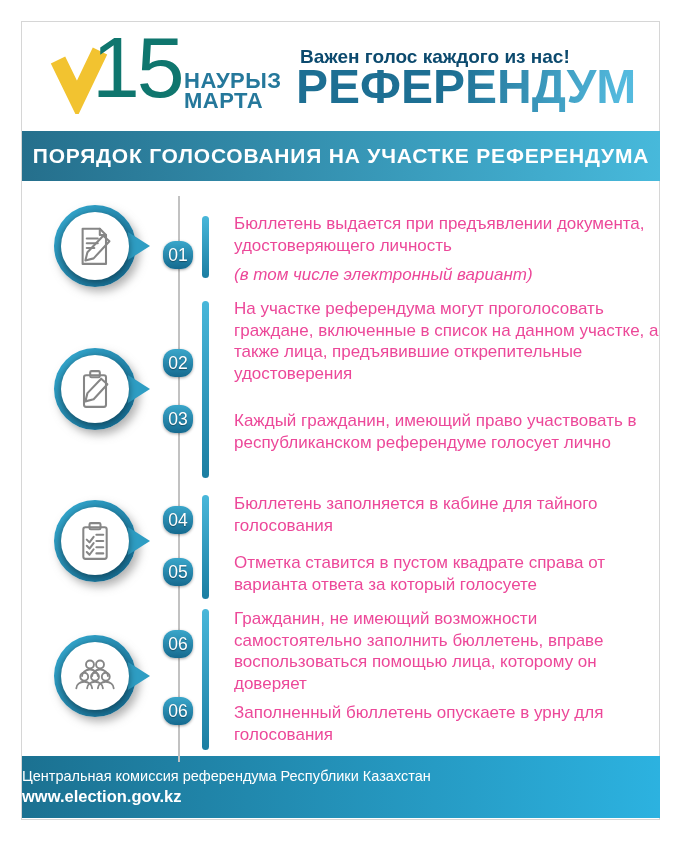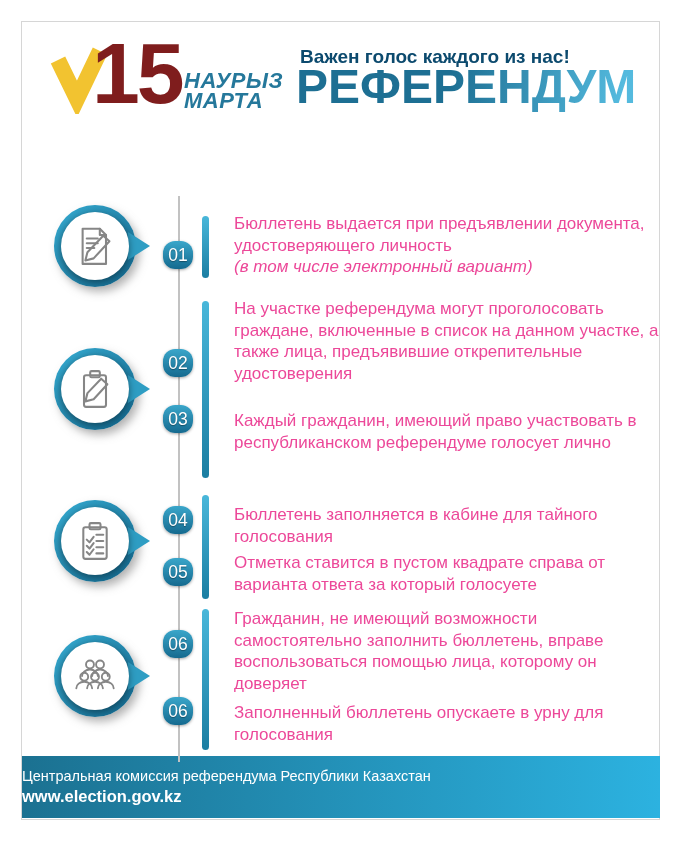--- a/index.html
+++ b/index.html
@@ -2,24 +2,24 @@
 <html><head>
 <meta charset="utf-8">
 <style>
   html,body{margin:0;padding:0;background:#fff;}
   .page{position:relative;width:682px;height:841px;background:#ffffff;overflow:hidden;
         font-family:"Liberation Sans",sans-serif;}
   .frame{position:absolute;left:21px;top:21px;width:637px;height:797px;border:1px solid #d6d6d6;}
 
   
   .logo-mark{position:absolute;left:50px;top:44px;}
-  .day{position:absolute;left:92px;top:34px;font-size:86px;font-weight:bold;color:#7f1d1d;
+  .day{position:absolute;left:92px;top:28px;font-size:86px;font-weight:normal;color:#0f766e;
        letter-spacing:-3px;line-height:78px;}
   .months{position:absolute;left:184px;top:71px;font-size:22px;font-weight:bold;color:#25789b;
-          line-height:20px;letter-spacing:.5px;font-style:italic;}
+          line-height:20px;letter-spacing:.5px;}
   .slogan{position:absolute;left:300px;top:46px;font-size:19px;font-weight:bold;color:#0c4a6e;}
   .title{position:absolute;left:296px;top:62px;font-size:48px;font-weight:bold;line-height:50px;
          letter-spacing:0;color:#23779a;}
   @supports (-webkit-background-clip: text){
     .title{background:linear-gradient(100deg,#1d6f93 45%,#54bade 95%);
            -webkit-background-clip:text;-webkit-text-fill-color:transparent;}
   }
 
   
   .banner{position:absolute;left:22px;top:131px;width:638px;height:50px;
@@ -49,22 +49,22 @@
   .b1{top:241px}.b2{top:349px}.b3{top:405px}.b4{top:506px}.b5{top:558px}.b6{top:630px}.b7{top:697px}
 
   .bar{position:absolute;left:202px;width:7px;border-radius:4px;z-index:2;
        background:linear-gradient(180deg,#49b7da,#1b7ea2);}
   .bar1{top:216px;height:62px}
   .bar2{top:301px;height:177px}
   .bar3{top:495px;height:104px}
   .bar4{top:609px;height:141px}
 
   .stext{position:absolute;left:234px;width:426px;font-size:17px;line-height:21.5px;color:#ec4899;}
-  .t1{top:213px}.t2{top:298px}.t3{top:410px}.t4{top:504px}.t5{top:552px}.t6{top:608px}.t7{top:702px}
-  .note{display:block;font-style:italic;}
+  .t1{top:213px}.t2{top:298px}.t3{top:410px}.t4{top:493px}.t5{top:552px}.t6{top:608px}.t7{top:702px}
+  .note{display:block;font-style:italic;margin-top:8px;}
 
   
   .footer{position:absolute;left:22px;top:756px;width:638px;height:62px;box-sizing:border-box;
           background:linear-gradient(90deg,#1b7191,#2cb2e0);
           color:#ffffff;padding-top:12px;}
   .org{font-size:14.5px;}
   .site{font-size:16.5px;font-weight:bold;margin-top:3px;}
 </style>
 </head>
 <body>
@@ -76,20 +76,23 @@
     <polyline points="8,16 27,55 50,7" fill="none" stroke="#f2c330" stroke-width="16"></polyline>
   </svg>
   <div class="day">15</div>
   <div class="months">
     <div>НАУРЫЗ</div>
     <div>МАРТА</div>
   </div>
   <div class="slogan">Важен голос каждого из нас!</div>
   <div class="title">РЕФЕРЕНДУМ</div>
 
+  <div class="banner">
+    <span>ПОРЯДОК ГОЛОСОВАНИЯ НА УЧАСТКЕ РЕФЕРЕНДУМА</span>
+  </div>
 
   <div class="timeline"></div>
 
   <div class="icon-circle c1">
     <div class="arrow"></div>
     <div class="inner">
       <svg width="44" height="44" viewBox="0 0 64 64">
         <g fill="none" stroke="#868686" stroke-width="3" stroke-linejoin="round" stroke-linecap="round">
           <path d="M14 7 h25 l9 9 v42 h-34 z"></path>
           <path d="M39 7 v9 h9"></path>

